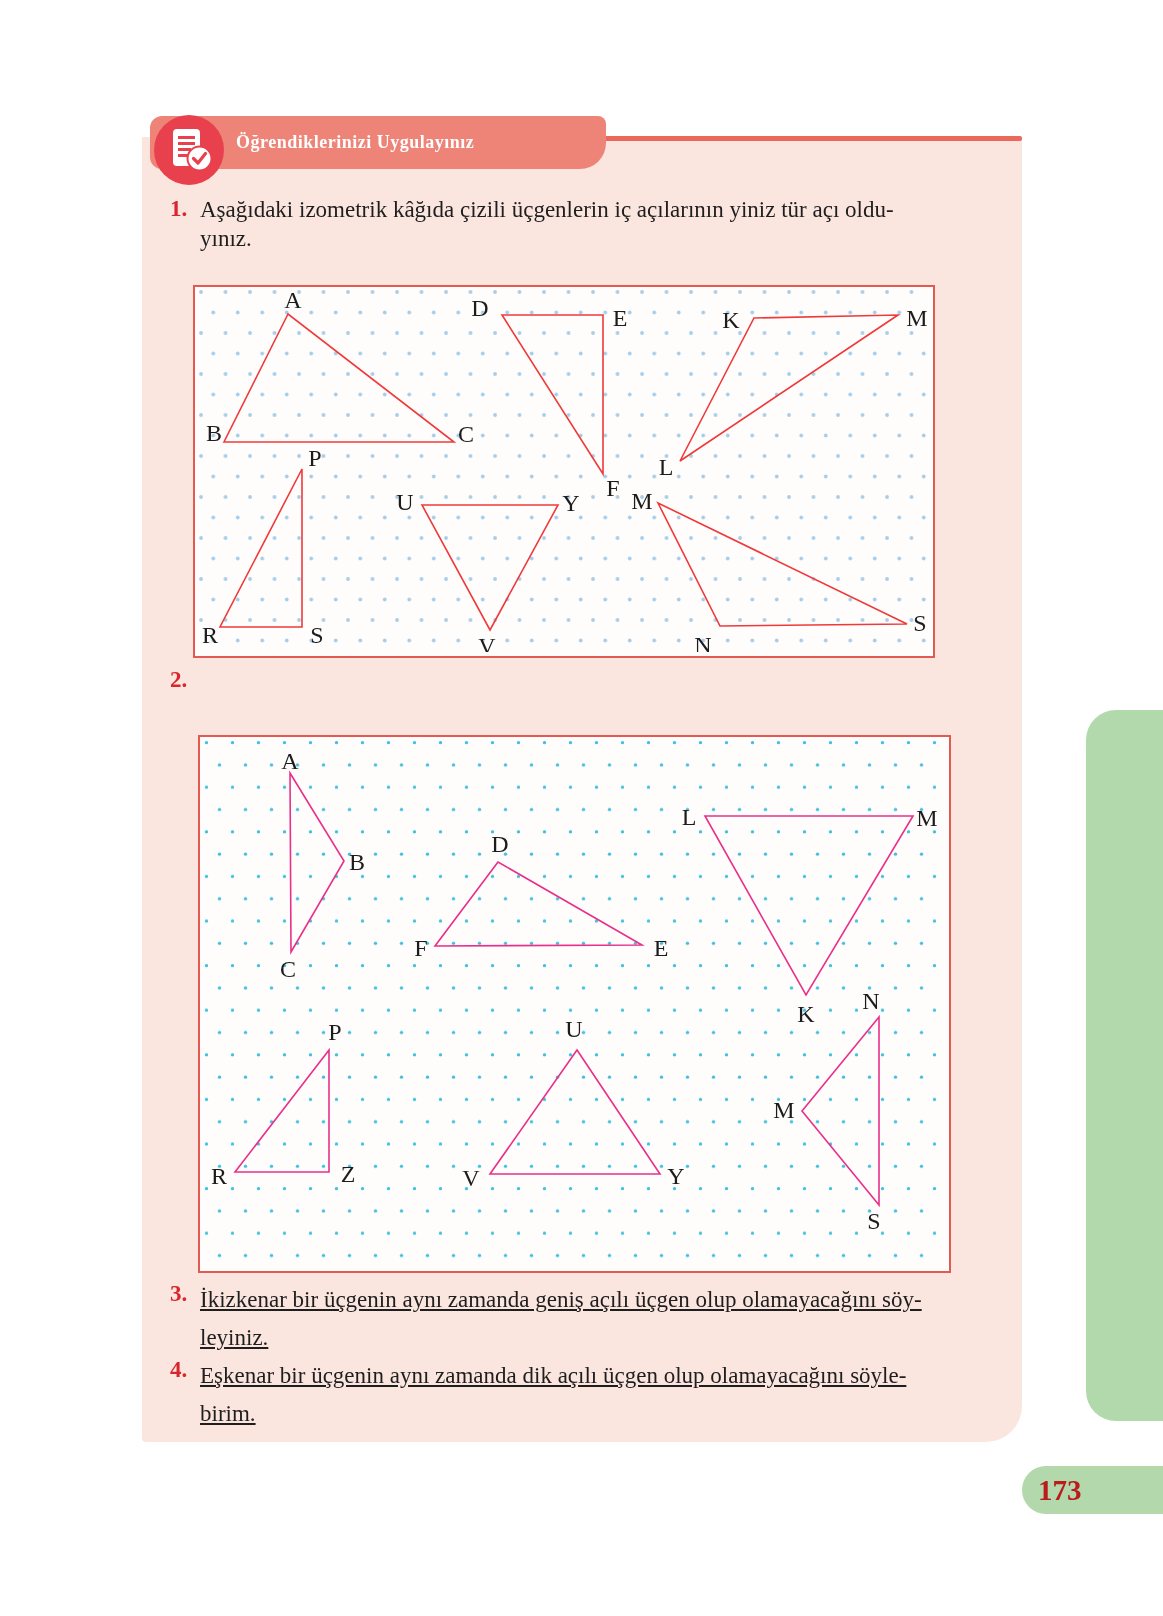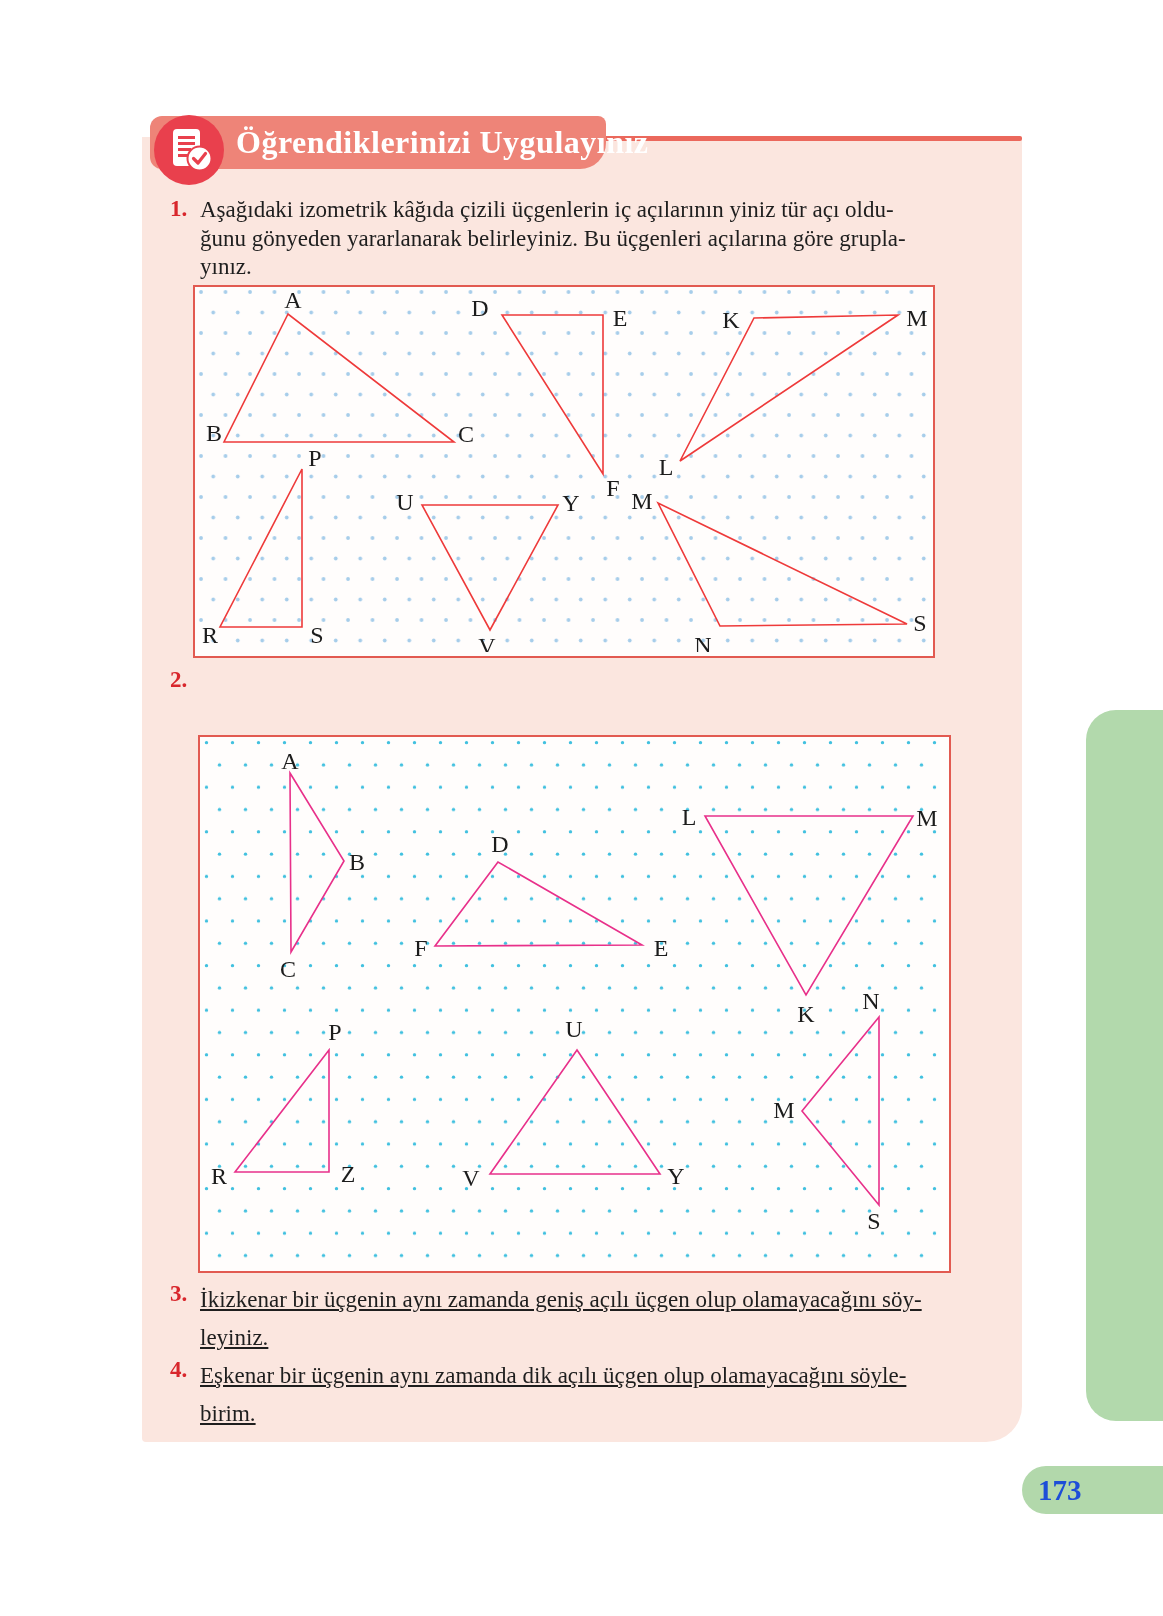--- a/index.html
+++ b/index.html
@@ -19,21 +19,21 @@
     background:var(--line); border-radius:2px;
   }
 
   
   #banner {
     left:150px; top:116px; width:456px; height:53px;
     background:var(--banner); border-radius:12px 8px 26px 12px;
   }
   #banner-title {
     position:absolute; left:86px; top:0; height:53px; display:flex; align-items:center;
-    color:#ffffff; font-size:32px; font-weight:bold; letter-spacing:0.5px; white-space:nowrap;
+    color:#ffffff; font-size:18px; font-weight:bold; letter-spacing:0.5px; white-space:nowrap;
   }
   #icon-circle {
     left:154px; top:115px; width:70px; height:70px; border-radius:50%;
     background:var(--icon-red);
   }
 
   
   .question { position:absolute; left:170px; width:822px; padding-left:30px; font-size:23px; }
   .qnum { position:absolute; left:0; top:0; color:var(--qnum-red); font-weight:bold; }
   .qline { white-space:nowrap; }
@@ -51,21 +51,21 @@
   
   #green-bar {
     left:1086px; top:710px; width:77px; height:711px;
     background:var(--green-bar); border-radius:30px 0 0 30px;
   }
   #page-badge {
     left:1022px; top:1466px; width:141px; height:48px;
     background:var(--badge-green); border-radius:26px 0 0 26px;
     display:flex; align-items:center;
   }
-  #page-number { font-size:29px; font-weight:bold; color:#1d4ed8; padding-left:16px; }
+  #page-number { font-size:29px; font-weight:bold; color:#b91c1c; padding-left:16px; }
 </style>
 </head>
 <body>
 
 <div id="page" style="--panel: #fbe6df; --banner: #ee8478; --line: #eb685c; --icon-red: #e9404d; --box-border: #e25a51; --green-bar: #b2d9ac; --badge-green: #b2d8ab; --qnum-red: #d8262c; --text: #1e1e1e;">
 
   <div class="abs" id="panel"></div>
   <div class="abs" id="top-line"></div>
 
   <div class="abs" id="banner">
@@ -81,21 +81,20 @@
       <rect x="24" y="39" width="13" height="3" fill="#e9404d"></rect>
       <circle cx="45.5" cy="43.5" r="12" fill="#ffffff" stroke="#e9404d" stroke-width="2"></circle>
       <path d="M39.5 43.5 L44 48 L51.5 38.5" fill="none" stroke="#e9404d" stroke-width="3.2" stroke-linecap="round" stroke-linejoin="round"></path>
     </svg>
   </div>
 
   <div class="abs question" id="q1" style="top:196px">
     <span class="qnum">1.</span>
     <div class="qlines">
         <div class="qline">Aşağıdaki izometrik kâğıda çizili üçgenlerin iç açılarının yiniz tür açı oldu-</div>
-        <div class="qline">ğunu gönyeden yararlanarak belirleyiniz. Bu üçgenleri açılarına göre grupla-</div>
         <div class="qline">yınız.</div>
       </div>
   </div>
 
   <div class="abs figbox" id="fig1">
     <svg id="fig1-svg" width="734" height="365" viewBox="0 0 734 365">
       <defs>
         <pattern id="fig1-dots" width="24.5" height="41" patternUnits="userSpaceOnUse">
           <circle class="dot" cx="6" cy="5" r="1.9" fill="#a6cdea"></circle>
           <circle class="dot" cx="18.25" cy="25.5" r="1.9" fill="#a6cdea"></circle>

